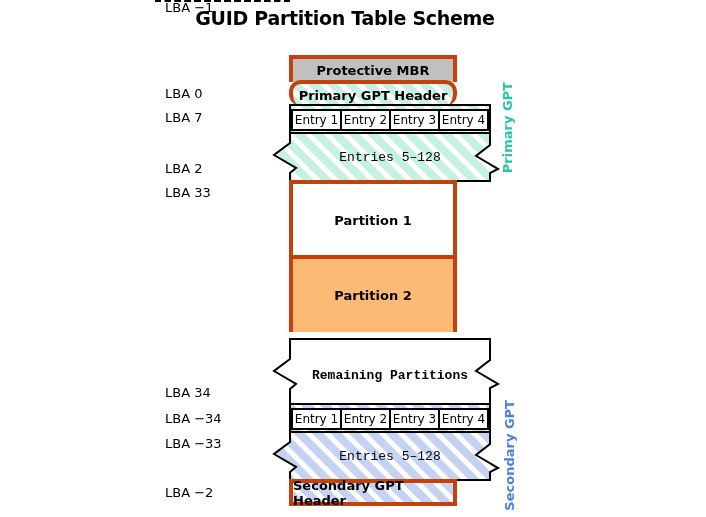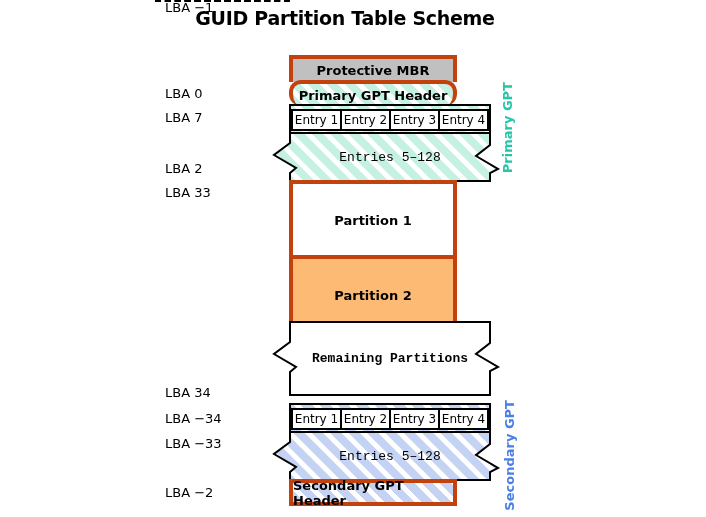--- a/index.html
+++ b/index.html
@@ -39,21 +39,21 @@
   .band-primary{top:104px;height:29px;}
   .band-secondary{top:403px;height:29px;}
   .entry{flex:1;height:22px;box-sizing:border-box;background:#fff;border:2px solid #000;
          margin-left:-2px;display:flex;align-items:center;justify-content:center;
          font-size:12px;white-space:nowrap;}
   .entry:first-child{margin-left:0;}
 
   .break{position:absolute;left:272px;width:236px;}
   .break-teal{top:131px;height:52px;}
   .break-blue{top:430px;height:52px;}
-  .break-rem{top:320px;height:77px;text-align:right;}
+  .break-rem{top:337px;height:77px;text-align:right;}
   .break svg{position:absolute;top:0;left:0;}
   .break-label{position:absolute;left:18px;width:200px;top:2px;bottom:2px;
                display:flex;align-items:center;justify-content:center;font-size:13px;font-family:Liberation Mono, monospace;}
   .break-label.bold{font-weight:bold;}
 
   .side-label{position:absolute;display:flex;align-items:center;justify-content:center;
               font-size:13px;font-weight:bold;}
   .side-label span{writing-mode:vertical-rl;transform:rotate(180deg);white-space:nowrap;}
   .side-primary{left:499px;top:78px;width:17px;height:100px;}
   .side-secondary{left:501px;top:398px;width:17px;height:114px;}

